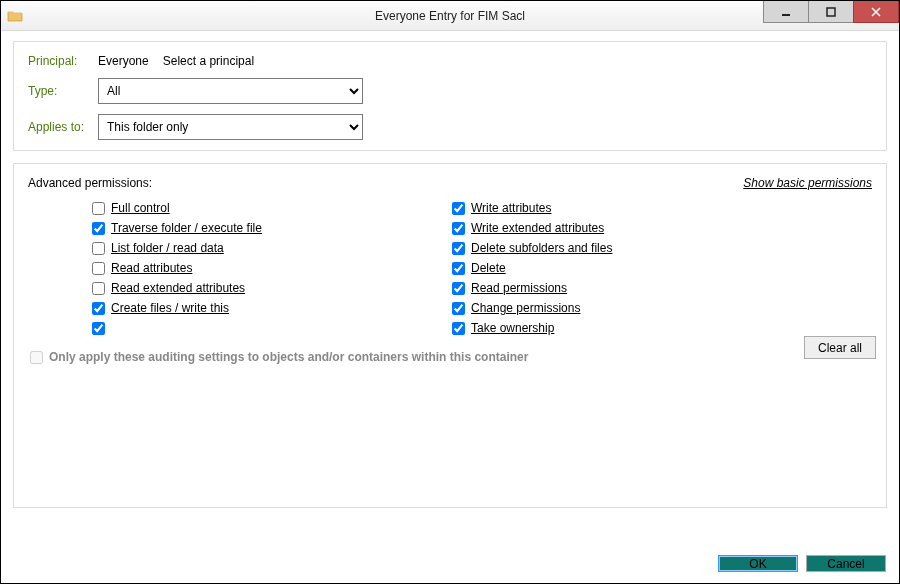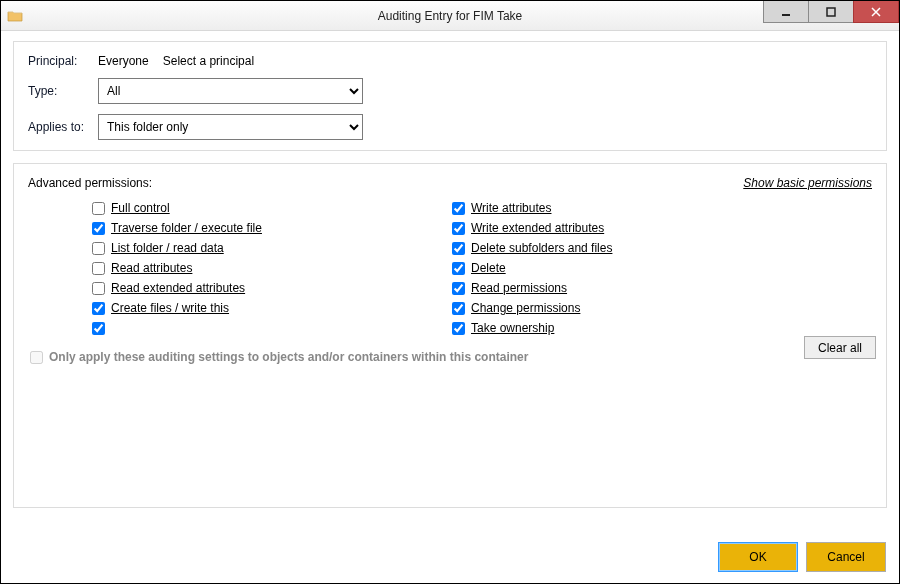--- a/index.html
+++ b/index.html
@@ -82,21 +82,21 @@
       height: 345px;
       position: relative;
     }
     .row {
       display: flex;
       align-items: center;
       margin-bottom: 10px;
     }
     .row .lbl {
       width: 70px;
-      color: #0f172a;
+      color: #4d7c0f;
     }
     .row .principal-val {
       margin-right: 14px;
     }
     .link {
       color: #000000;
       cursor: pointer;
     }
     .link.underline {
       text-decoration: underline;
@@ -158,41 +158,41 @@
     
     .footer {
       position: absolute;
       right: 14px;
       bottom: 12px;
       display: flex;
       gap: 8px;
     }
     .btn {
       width: 80px;
-      height: 30px;
+      height: 17px;
       border: 1px solid #acacac;
-      background: #eab308;
+      background: #0f766e;
       cursor: pointer;
     }
     .btn.default {
       border: 1px solid #3399ff;
       box-shadow: inset 0 0 0 1px #8ecbff;
     }
   </style>
 </head>
 <body>
 
 <div class="titlebar">
   <span class="icon">
     <svg width="16" height="16" viewBox="0 0 16 16">
       <path d="M1 4 h5 l1 1 h8 v8 h-14 z" fill="#f2c268" stroke="#c79a3a" stroke-width="0.7"></path>
       <path d="M1 4 h5 l1 1 h8" fill="none" stroke="#fff" stroke-width="0.6" opacity="0.6"></path>
     </svg>
   </span>
-  <div class="title">Auditing Entry for FIM Take</div>
+  <div class="title">Everyone Entry for FIM Sacl</div>
   <div class="win-controls">
     <div class="win-btn">
       <svg width="10" height="10">
           <rect x="1" y="7" width="8" height="2" fill="#222"></rect>
         </svg>
     </div>
     <div class="win-btn">
       <svg width="10" height="10">
           <rect x="1" y="1" width="8" height="8" fill="none" stroke="#222" stroke-width="1.5"></rect>
         </svg>

